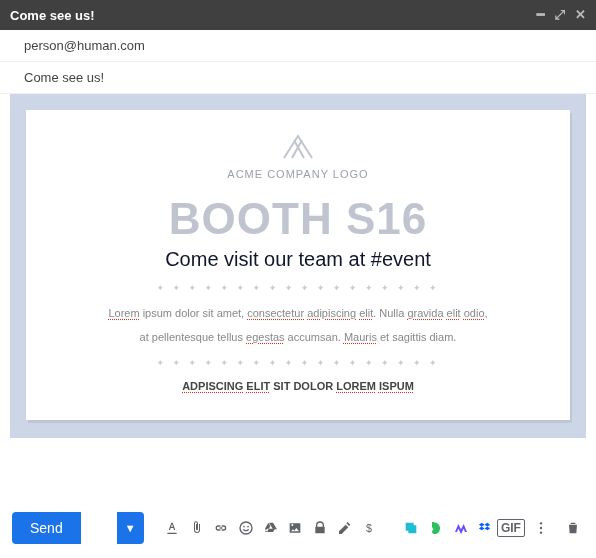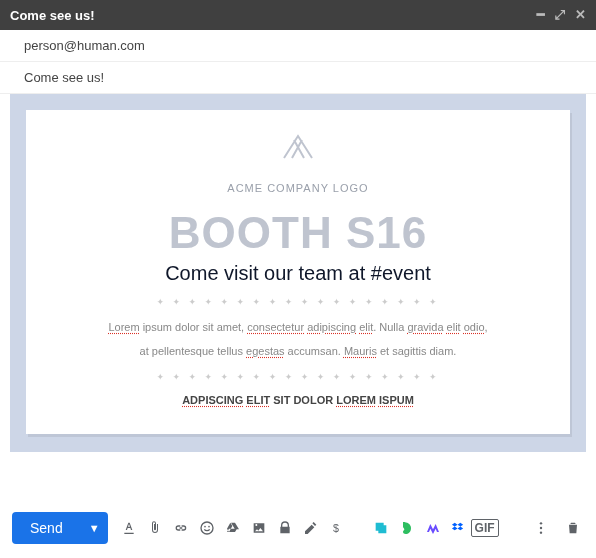--- a/index.html
+++ b/index.html
@@ -21,35 +21,35 @@
   .subjfield { border-bottom: 1px solid #eee; }
 
   .body-area {
     background: #cdd6e7; padding: 16px 16px 18px 16px;
     margin: 0 10px;
   }
   .email-card {
     background: #fff; box-shadow: 2px 3px 0 rgba(0,0,0,0.07);
     padding: 20px 30px 26px 30px; text-align: center;
   }
-  .logo { color:#bfc4cf; display:flex; flex-direction:column; align-items:center; gap:22px; margin-bottom:14px;}
+  .logo { color:#bfc4cf; display:flex; flex-direction:column; align-items:center; gap:8px; margin-bottom:14px;}
   .logo svg { width:40px; height:30px; stroke:#bfc4cf; fill:none; stroke-width:2;}
   .logo-text { font-size:11px; letter-spacing:1px; color:#9aa0ab;}
   .booth { font-size:44px; font-weight:bold; color:#bfc4cf; letter-spacing:1px;}
   .tagline { font-size:20px; color:#0f172a; margin-top:4px;}
   .sep { color:#ccc; font-size:9px; letter-spacing:3px; margin:12px 0;}
   .para { font-size:11px; color:#888; line-height:1.6; margin:6px 0;}
   .bold-line { font-size:11px; font-weight:bold; color:#444; margin:2px 0;}
   .spelled { text-decoration: underline dotted #d93025; text-underline-offset:2px; }
 
   .toolbar-row {
     position:absolute; left:0; right:0; bottom:12px; height:36px;
     display:flex; align-items:center; padding:0 12px; gap:4px;
   }
-  .send-group { display:flex; margin-right:6px;}
+  .send-group { display:flex; margin-right:14px;gap:36px;}
   .send-btn {
     background:#1a73e8; color:#fff; border:none; border-radius:4px 0 0 4px;
     padding:8px 18px; font-size:14px; font-weight:500; cursor:pointer;
   }
   .send-drop {
     background:#1a73e8; color:#fff; border:none; border-radius:0 4px 4px 0;
     padding:8px 8px; cursor:pointer; font-size:11px;
   }
   .tb-icon {
     width:22px; display:flex; align-items:center; justify-content:center;

